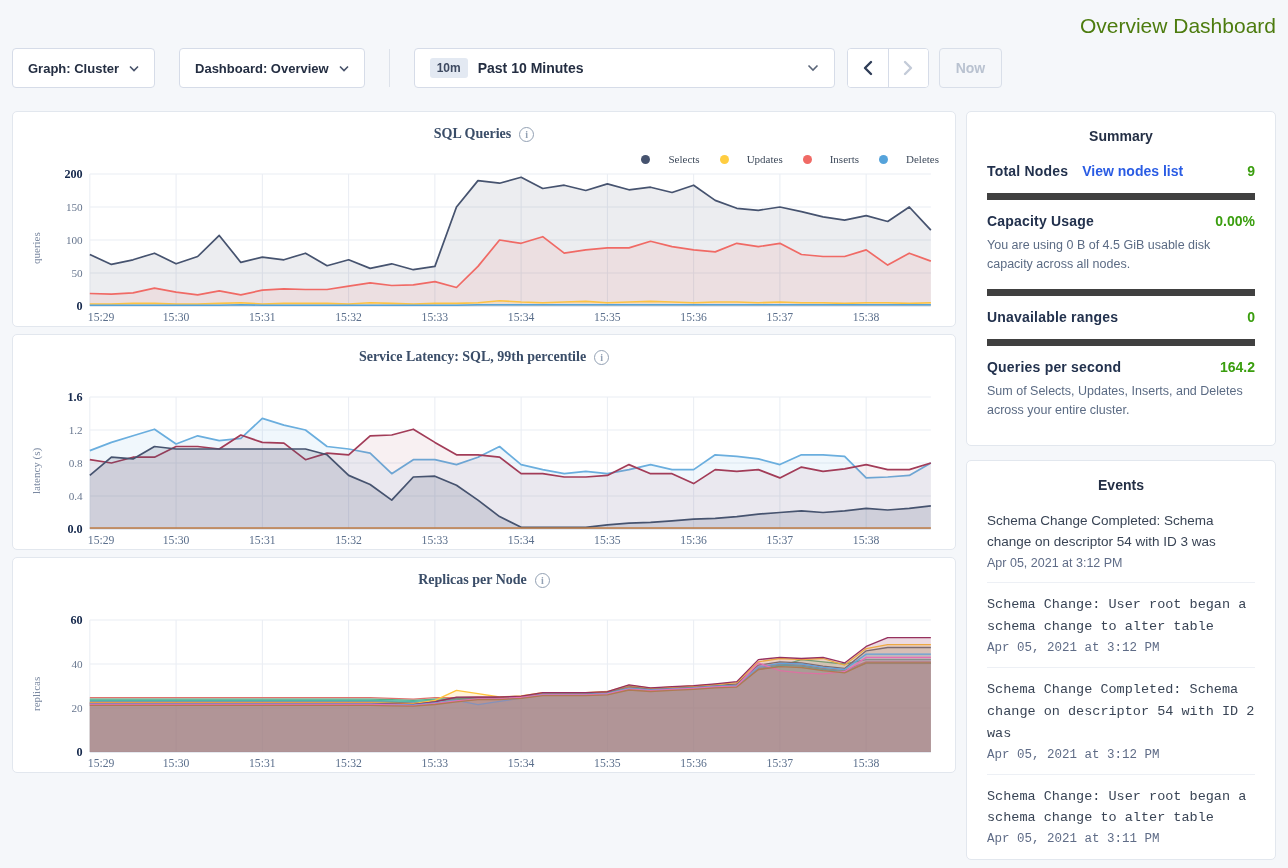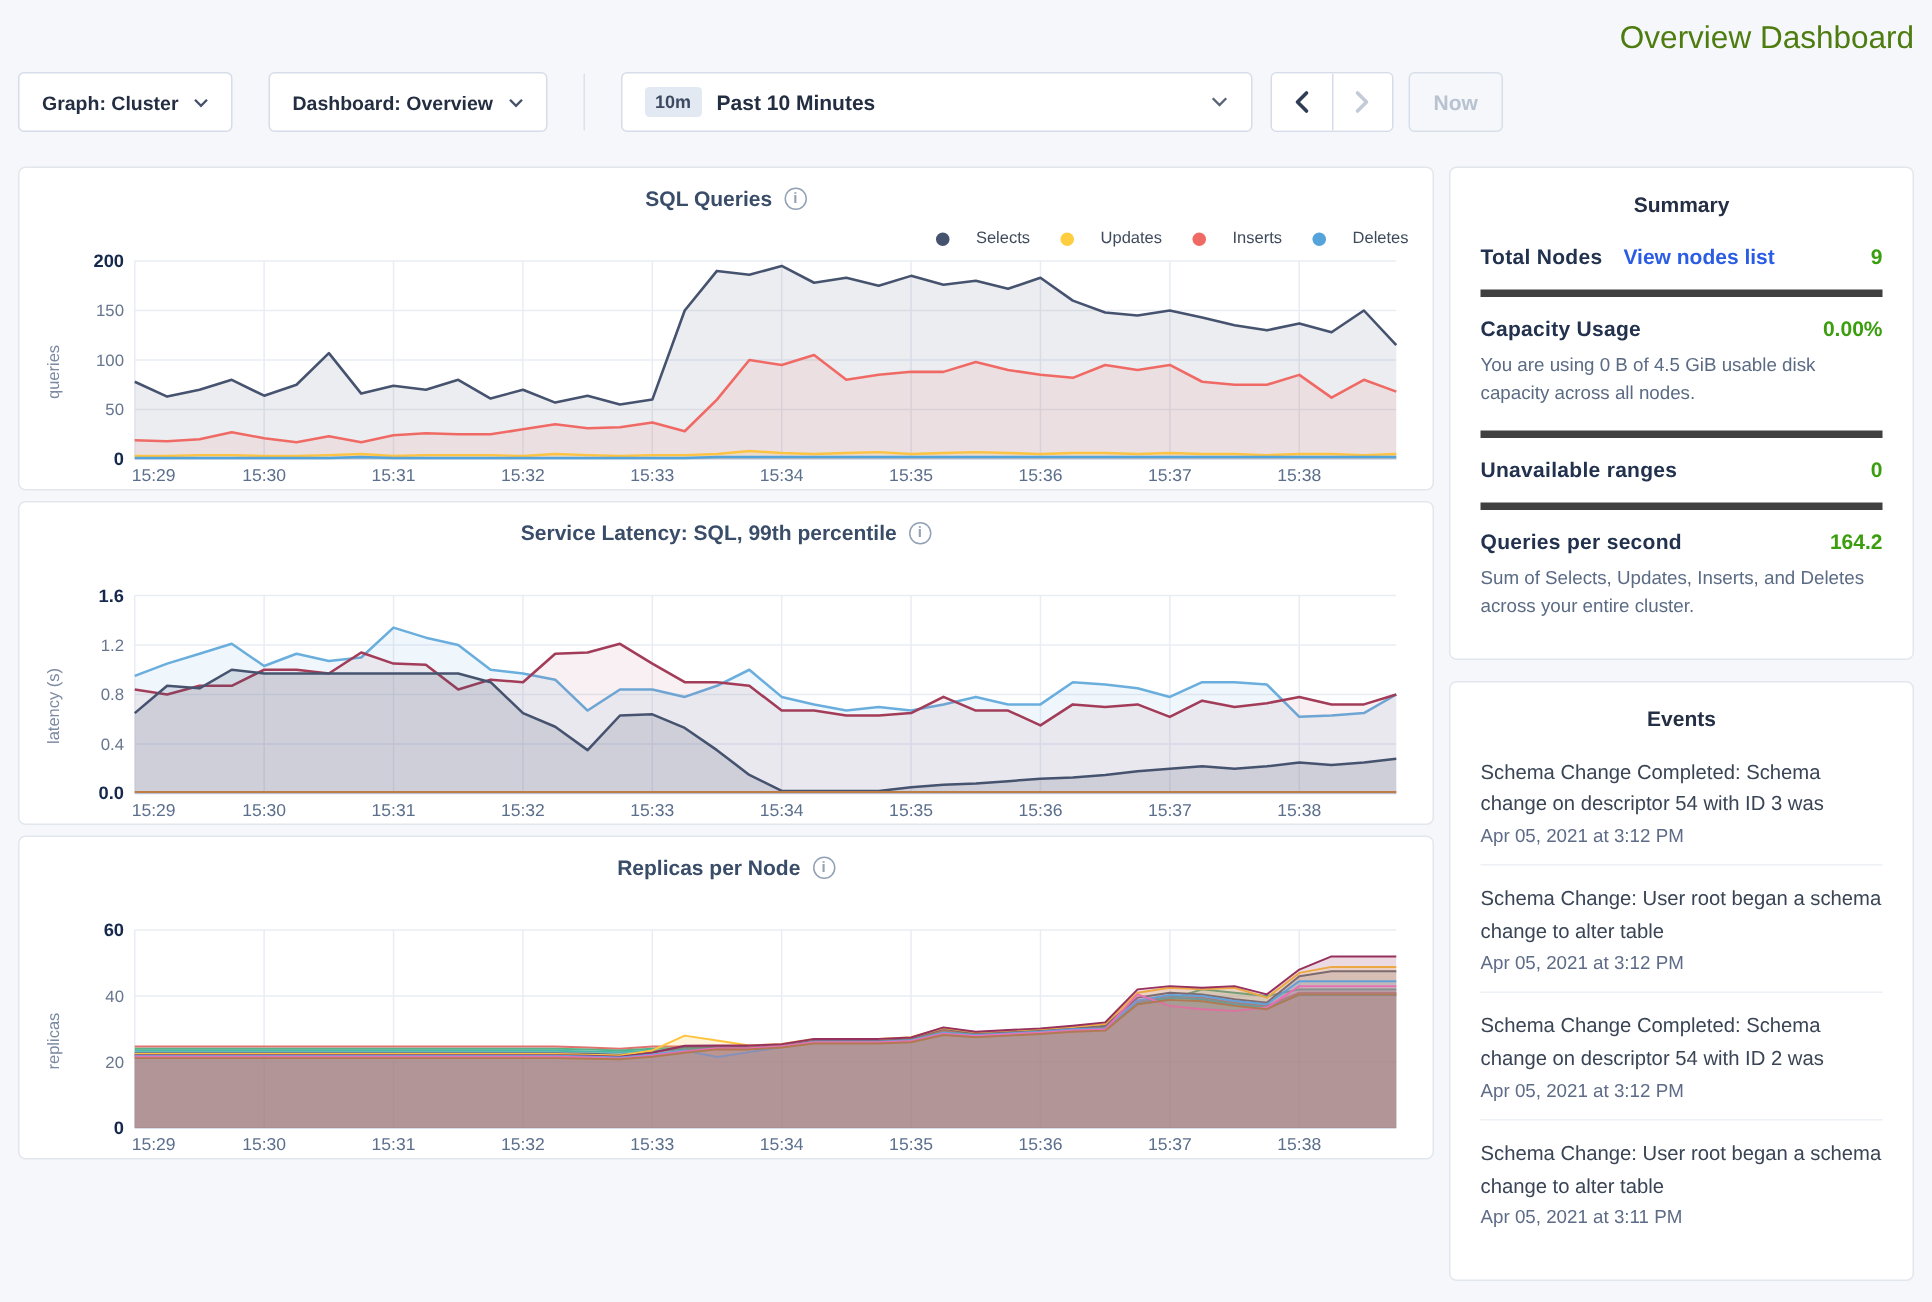--- a/index.html
+++ b/index.html
@@ -39,21 +39,21 @@
     background:transparent; border:1px solid #d9dfe9; border-radius:4px;
     font-size:14px; font-weight:bold; color:#b9c2d0;
   }
 
   
   .main { display:flex; gap:10px; align-items:flex-start; }
   .charts-col { width:944px; display:flex; flex-direction:column; gap:7px; }
   .panel {
     background:#fff; border:1px solid #e2e7ee; border-radius:5px;
   }
-  .chart-panel { height:216px; padding:12px 16px 6px 16px; }
+  .chart-panel { height:216px; padding:12px 16px 6px 16px;font-family:Liberation Serif, serif; }
   .chart-head { text-align:center; height:20px; }
   .chart-title {
     display:inline-flex; align-items:center; gap:8px;
     font-size:14px; font-weight:bold; color:#3a4d68;
   }
   .info-icon {
     display:inline-flex; align-items:center; justify-content:center;
     width:15px; height:15px; border:1px solid #93a1b4; border-radius:50%;
     color:#93a1b4; font-size:10px; font-weight:bold; cursor:pointer;
   }
@@ -67,30 +67,30 @@
     font-size:11px; color:#7b89a1;
     writing-mode:vertical-rl; transform:rotate(180deg);
   }
   .chart-svg { width:100%; height:160px; display:block; }
 
   
   .sidebar { width:310px; display:flex; flex-direction:column; gap:14px; }
   .side-title { text-align:center; font-size:14px; font-weight:bold; color:#242f45; padding:16px 0 6px 0; }
   .summary-panel { padding:0 20px 10px 20px; }
   .sum-row { padding:13px 0 14px 0; }
-  .sum-row + .sum-row { border-top:5px solid #404040; }
+  .sum-row + .sum-row { border-top:7px solid #404040; }
   .sum-line { display:flex; align-items:baseline; }
   .sum-label { font-size:14px; font-weight:bold; color:#22314d; letter-spacing:0.2px; }
   .sum-link { font-size:14px; font-weight:bold; color:#2a5ce4; margin-left:14px; text-decoration:none; cursor:pointer; }
   .sum-value { margin-left:auto; font-size:14px; font-weight:bold; color:#3a9e0e; }
   .sum-desc { margin-top:7px; font-size:12.5px; color:#5b6b84; line-height:1.55; }
 
   .events-panel { padding:0 20px; min-height:400px; }
   .event-item { padding:11px 0 12px 0; }
-  .event-item + .event-item { border-top:1px solid #edf0f5; }
+  .event-item + .event-item { border-top:1px solid #edf0f5;font-family:Liberation Mono, monospace; }
   .event-text { font-size:13.5px; color:#394455; line-height:1.62; }
   .event-time { margin-top:3px; font-size:12.5px; color:#5f6c87; }
 
   .chev svg, .pager svg { display:block; }
 </style>
 </head>
 <body>
 
 <div class="page">
 

